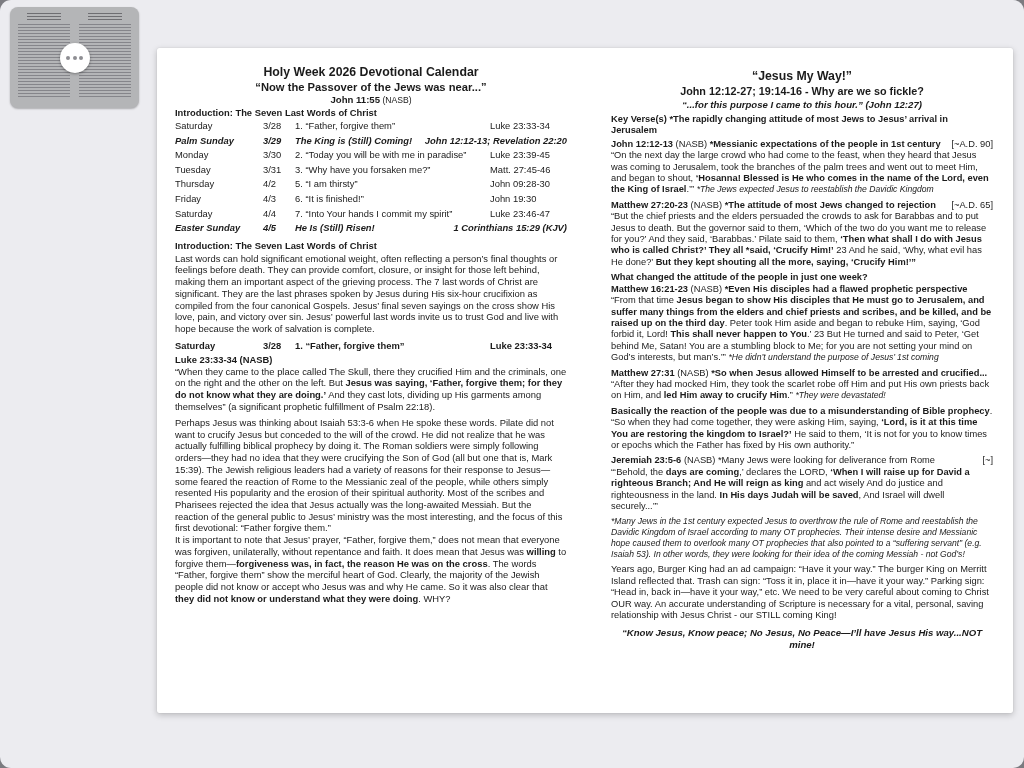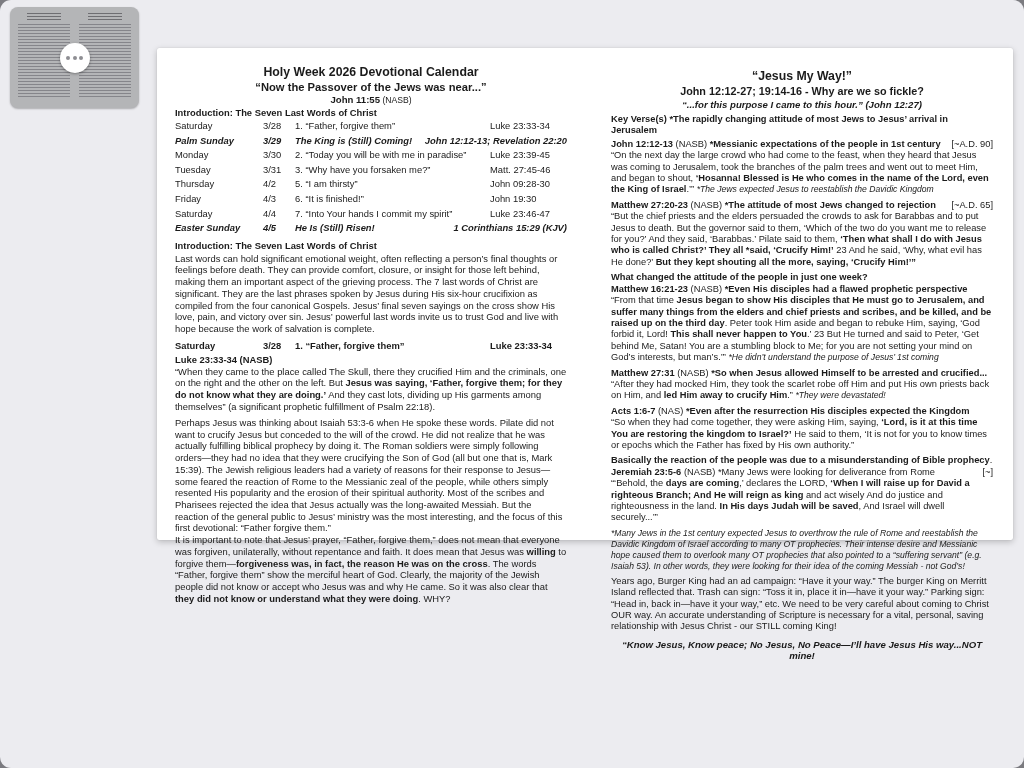--- a/index.html
+++ b/index.html
@@ -27,21 +27,21 @@
   .mini-body{height:74px;background:repeating-linear-gradient(to bottom,#85858a 0 1px,rgba(0,0,0,0) 1px 3px);}
   .thumb-btn{
     position:absolute;left:50%;top:50%;transform:translate(-50%,-50%);
     width:30px;height:30px;border-radius:50%;background:#fff;
     box-shadow:0 1px 3px rgba(0,0,0,.35);
     display:flex;align-items:center;justify-content:center;gap:2.5px;
   }
   .dot{width:4px;height:4px;border-radius:50%;background:#8e8e93;}
   
   .sheet{
-    position:absolute;left:157px;top:48px;width:856px;height:492px;
+    position:absolute;left:157px;top:48px;width:856px;height:665px;
     background:#fff;border-radius:2px;
     box-shadow:0 2px 6px rgba(0,0,0,.22),0 0 1px rgba(0,0,0,.2);
     box-sizing:border-box;padding:17px 20px 16px 18px;
     display:flex;gap:44px;color:#1b1b1b;
   }
   .col-left{width:392px;font-size:9.4px;line-height:11.7px;}
   .col-right{width:382px;font-size:9.3px;line-height:11.4px;padding-top:4px;box-sizing:border-box;}
   .b{font-weight:bold;}
   .i{font-style:italic;}
   .sm{font-size:8.6px;}
@@ -192,25 +192,24 @@
         <div class="para h"><span class="b">What changed the attitude of the people in just one week?</span></div>
 
         <div class="para h"><span class="b">Matthew 16:21-23</span><span>  (NASB) </span><span class="b">*Even His disciples had a flawed prophetic perspective</span></div>
 
         <div class="para body"><span>“From that time </span><span class="b">Jesus began to show His disciples that He must go to Jerusalem, and suffer many things from the elders and chief priests and scribes, and be killed, and be raised up on the third day</span><span>. Peter took Him aside and began to rebuke Him, saying, ‘God forbid it, Lord! </span><span class="b">This shall never happen to You</span><span>.’ 23 But He turned and said to Peter, ‘Get behind Me, Satan! You are a stumbling block to Me; for you are not setting your mind on God’s interests, but man’s.’” </span><span class="i sm">*He didn’t understand the purpose of Jesus’ 1st coming</span></div>
 
         <div class="para h"><span class="b">Matthew 27:31</span><span> (NASB) </span><span class="b">*So when Jesus allowed Himself to be arrested and crucified...</span></div>
 
         <div class="para body"><span>“After they had mocked Him, they took the scarlet robe off Him and put His own priests back on Him, and </span><span class="b">led Him away to crucify Him</span><span>.” </span><span class="i sm">*They were devastated!</span></div>
 
-        <div class="para h"><span class="b">Acts 1:6-7</span><span> (NAS) </span><span class="b">*Even after the resurrection His disciples expected the Kingdom</span></div>
+
+        <div class="para h"><span class="b">Basically the reaction of the people was due to a misunderstanding of Bible prophecy</span><span>.</span></div>
 
         <div class="para body"><span>“So when they had come together, they were asking Him, saying, </span><span class="b">‘Lord, is it at this time You are restoring the kingdom to Israel?’</span><span> He said to them, ‘It is not for you to know times or epochs which the Father has fixed by His own authority.”</span></div>
-
-        <div class="para h"><span class="b">Basically the reaction of the people was due to a misunderstanding of Bible prophecy</span><span>.</span></div>
 
         <div class="para h"><span class="fr">[~]</span><span class="b">Jeremiah 23:5-6</span><span> (NASB) *Many Jews were looking for deliverance from Rome</span></div>
 
         <div class="para body"><span>“‘Behold, the </span><span class="b">days are coming</span><span>,’ declares the LORD, </span><span class="b">‘When I will raise up for David a righteous Branch; And He will reign as king</span><span> and act wisely And do justice and righteousness in the land. </span><span class="b">In His days Judah will be saved</span><span>, And Israel will dwell securely...’”</span></div>
 
         <div class="para body note"><span>*Many Jews in the 1st century expected Jesus to overthrow the rule of Rome and reestablish the Davidic Kingdom of Israel according to many OT prophecies. Their intense desire and Messianic hope caused them to overlook many OT prophecies that also pointed to a “suffering servant” (e.g. Isaiah 53). In other words, they were looking for their idea of the coming Messiah - not God’s!</span></div>
 
         <div class="para body"><span>Years ago, Burger King had an ad campaign: “Have it your way.” The burger King on Merritt Island reflected that. Trash can sign: “Toss it in, place it in—have it your way.” Parking sign: “Head in, back in—have it your way,” etc. We need to be very careful about coming to Christ OUR way. An accurate understanding of Scripture is necessary for a vital, personal, saving relationship with Jesus Christ - our STILL coming King!</span></div>
 
         <div class="para closing"><span class="b i">“Know Jesus, Know peace; No Jesus, No Peace—I’ll have Jesus His way...NOT mine!</span></div>

